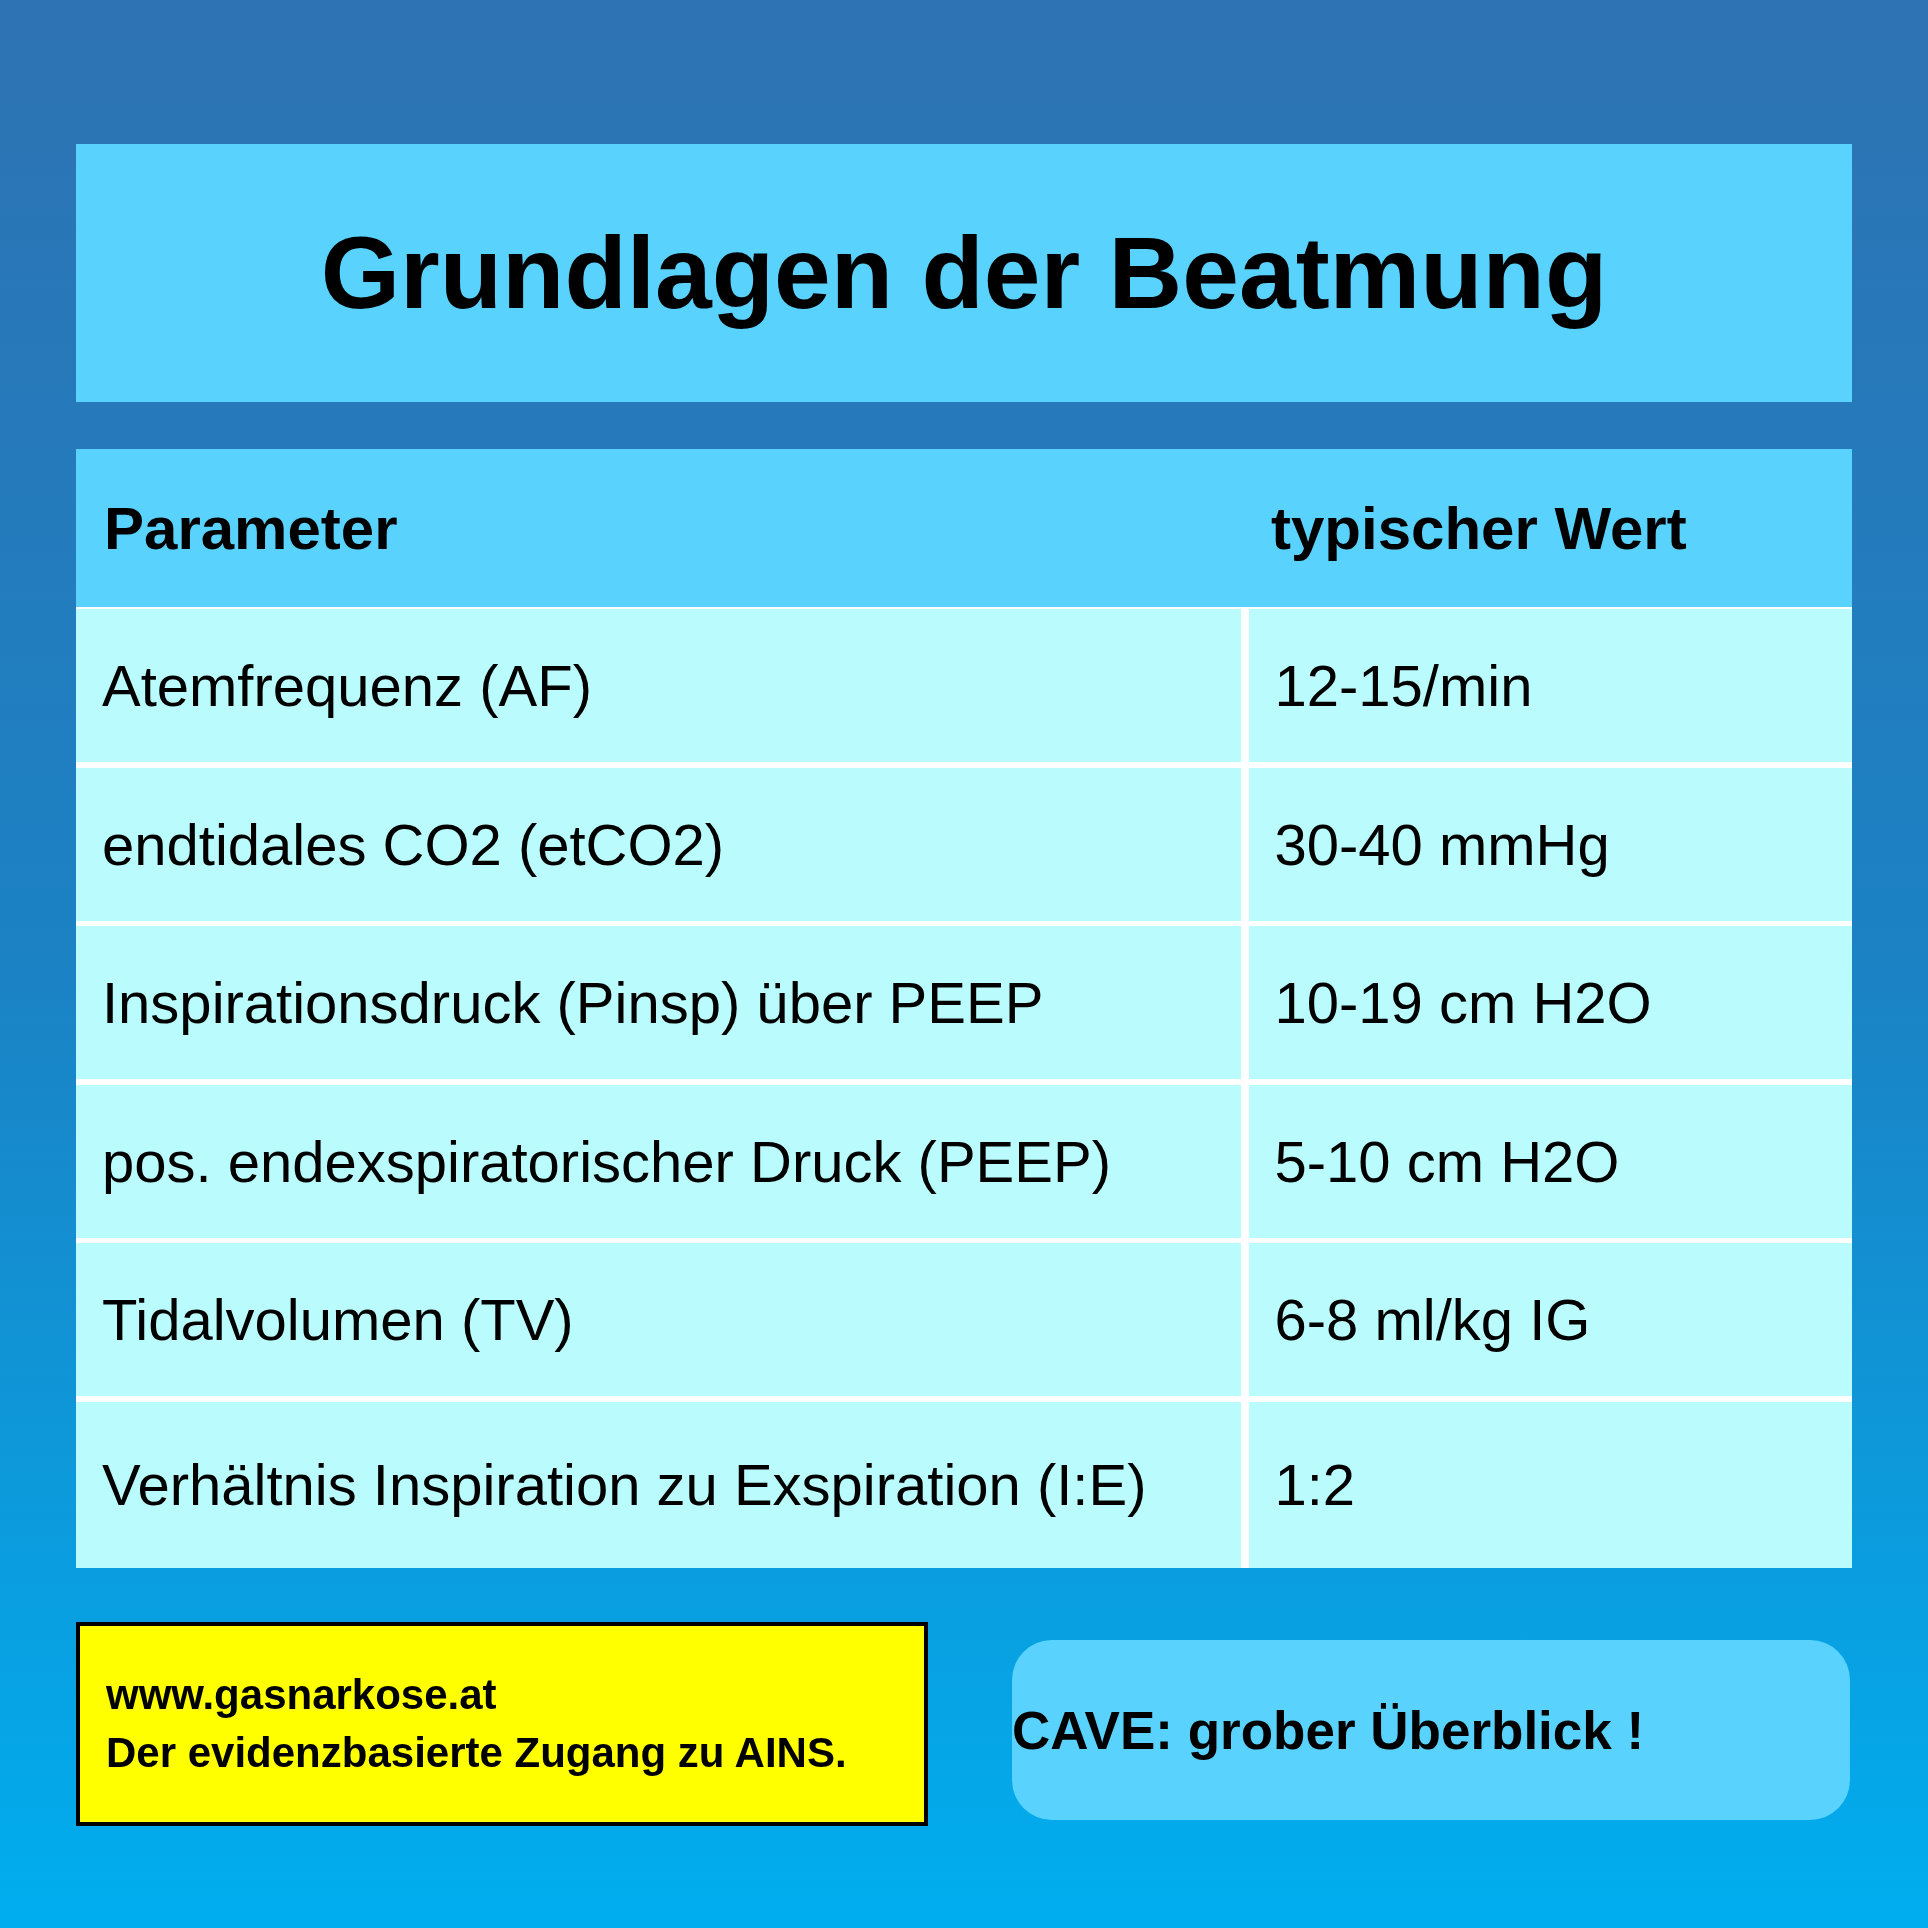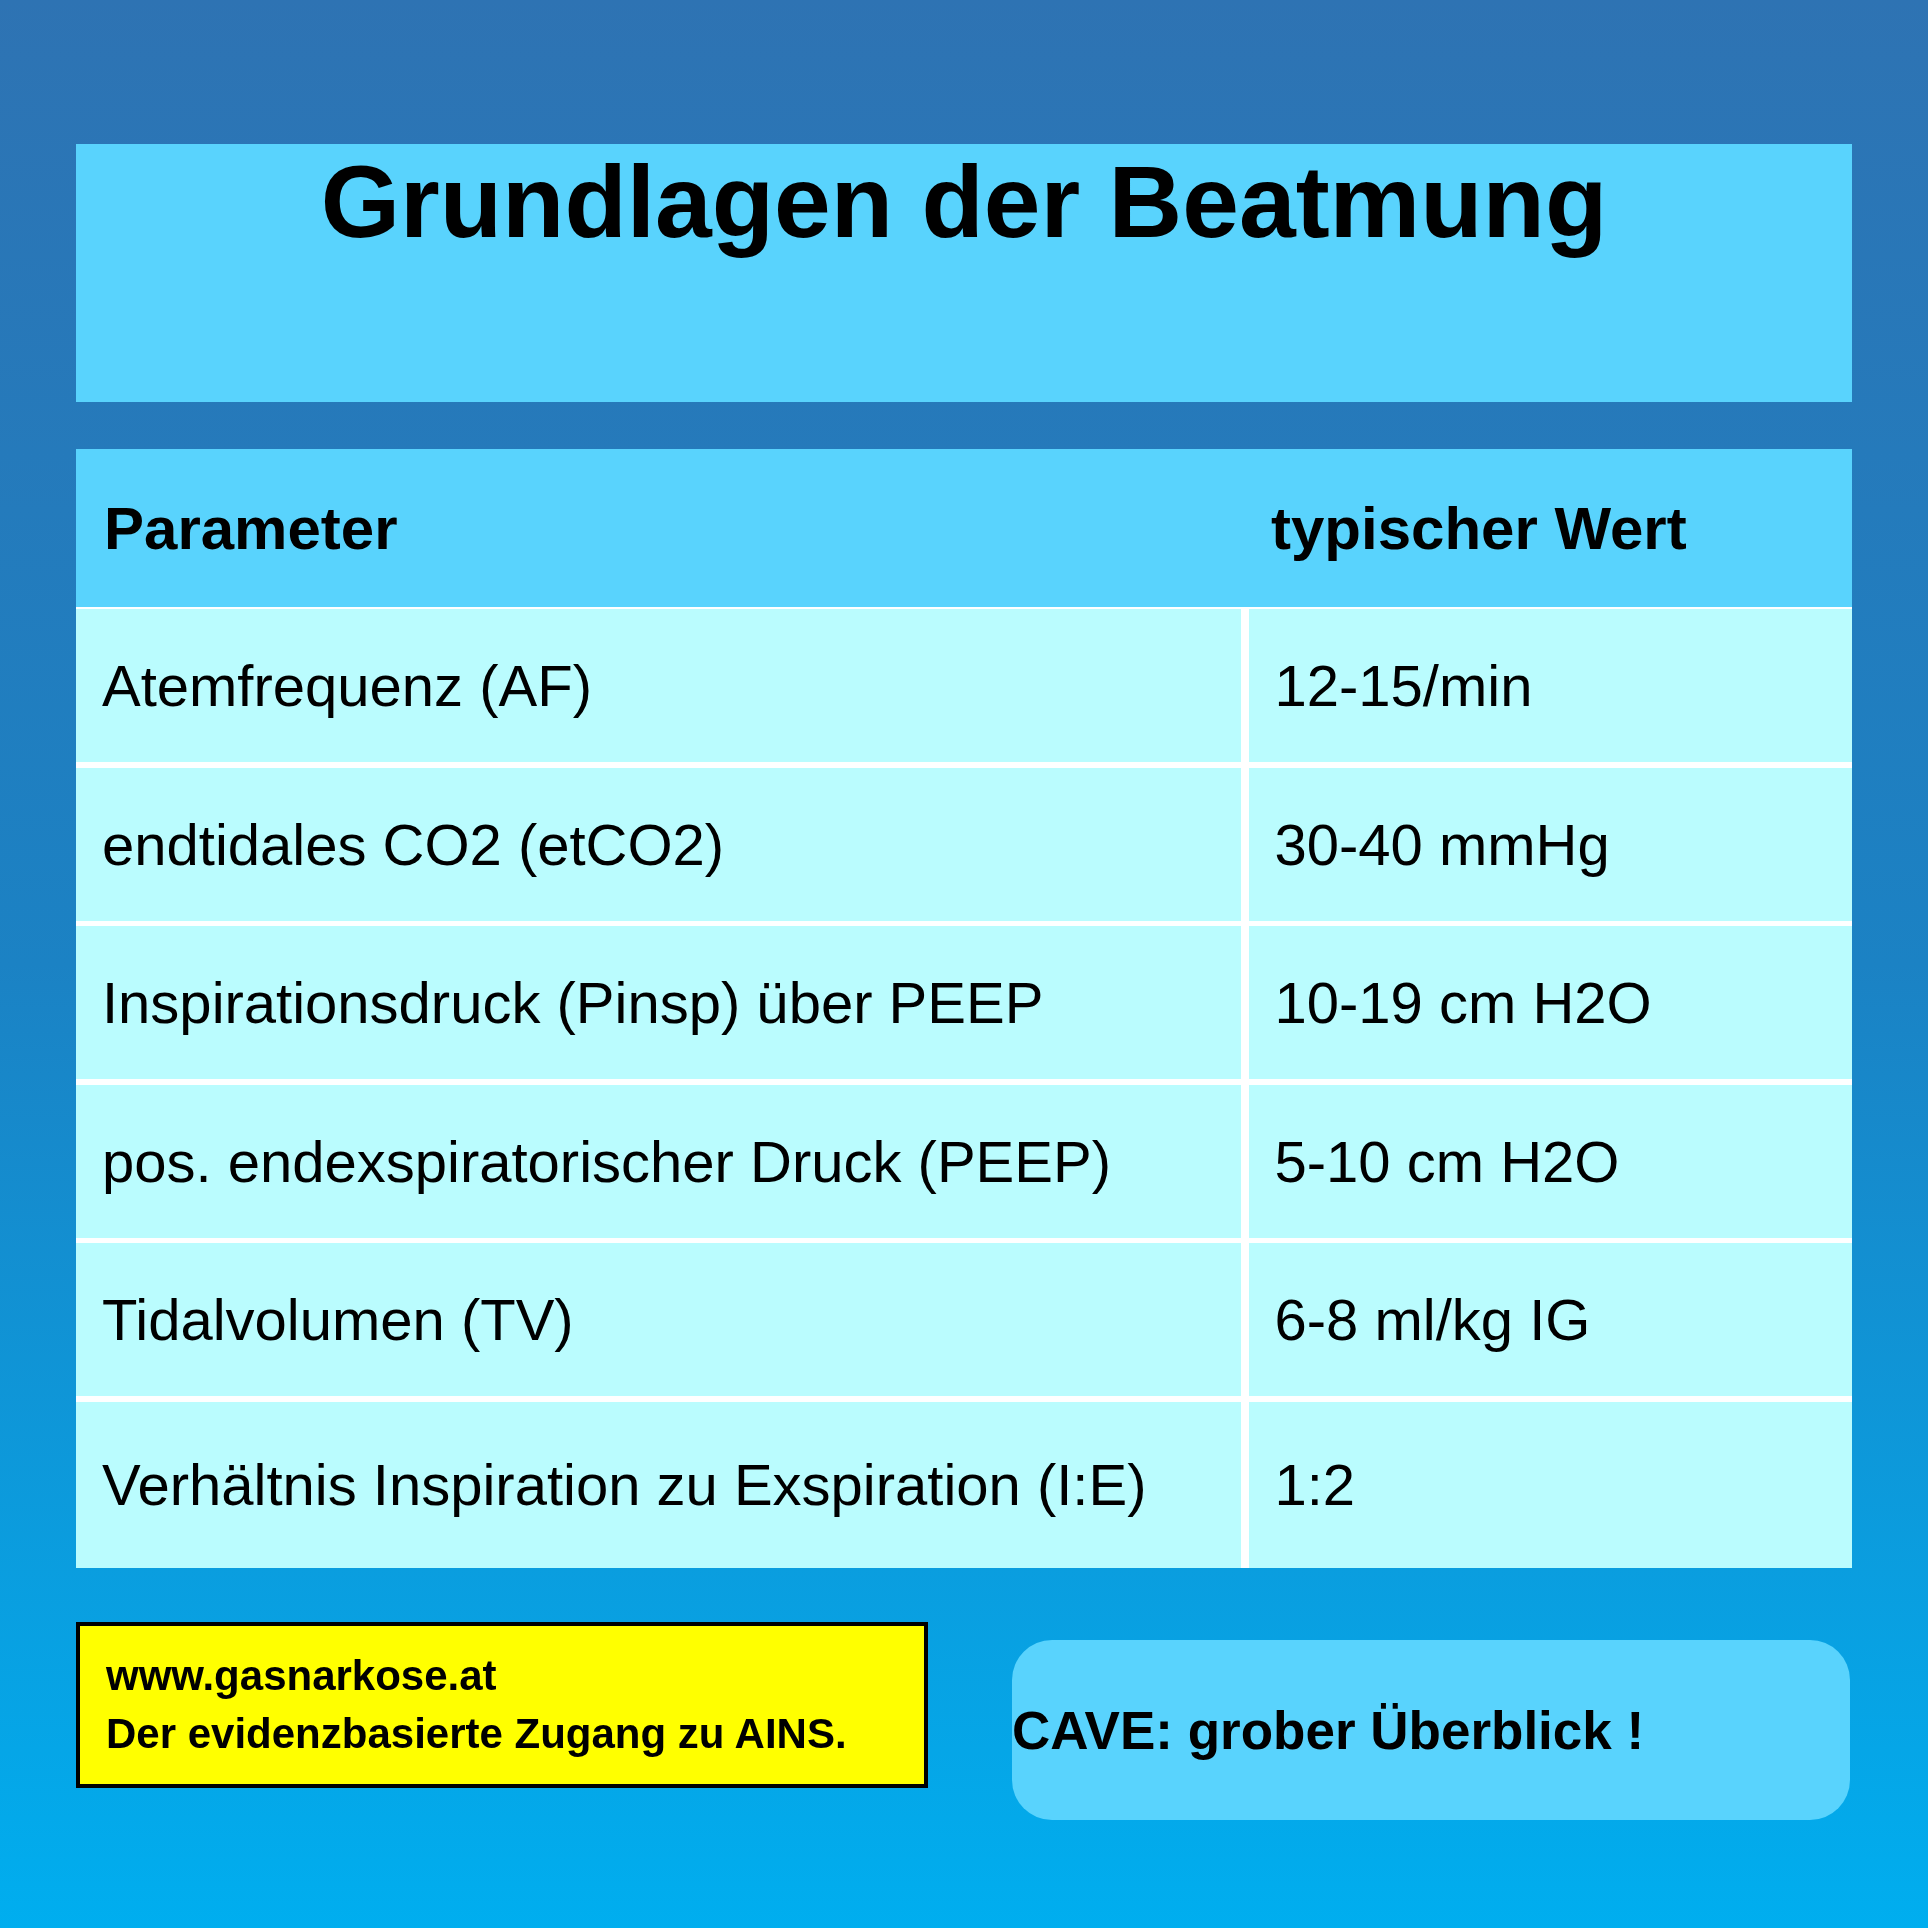--- a/index.html
+++ b/index.html
@@ -22,21 +22,21 @@
     width: 1928px;
     height: 1928px;
     background: linear-gradient(180deg, var(--bg-top) 0%, #1b82c4 50%, var(--bg-bottom) 100%);
     overflow: hidden;
   }
   .title-box {
     position: absolute;
     left: 76px; top: 144px;
     width: 1776px; height: 258px;
     background: var(--panel);
-    display: flex; justify-content: center;
+    display: flex; align-items: center; justify-content: center;
   }
   .title-box h1 {
     font-size: 102px;
     font-weight: bold;
     letter-spacing: 0px;
     white-space: nowrap;
   }
   .param-table {
     position: absolute;
     left: 76px; top: 449px;
@@ -77,21 +77,21 @@
     width: 1165px;
     padding-left: 26px;
   }
   .cell-value {
     flex: 1;
     padding-left: 26px;
   }
   .site-box {
     position: absolute;
     left: 76px; top: 1622px;
-    width: 852px; height: 166px;
+    width: 852px; height: 204px;
     background: var(--footer-yellow);
     border: 4.7px solid #000000;
     display: flex; flex-direction: column; justify-content: center;
     padding-left: 26px;
     gap: 9.4px;
   }
   .site-box .line {
     font-size: 42px;
     font-weight: bold;
     white-space: nowrap;

